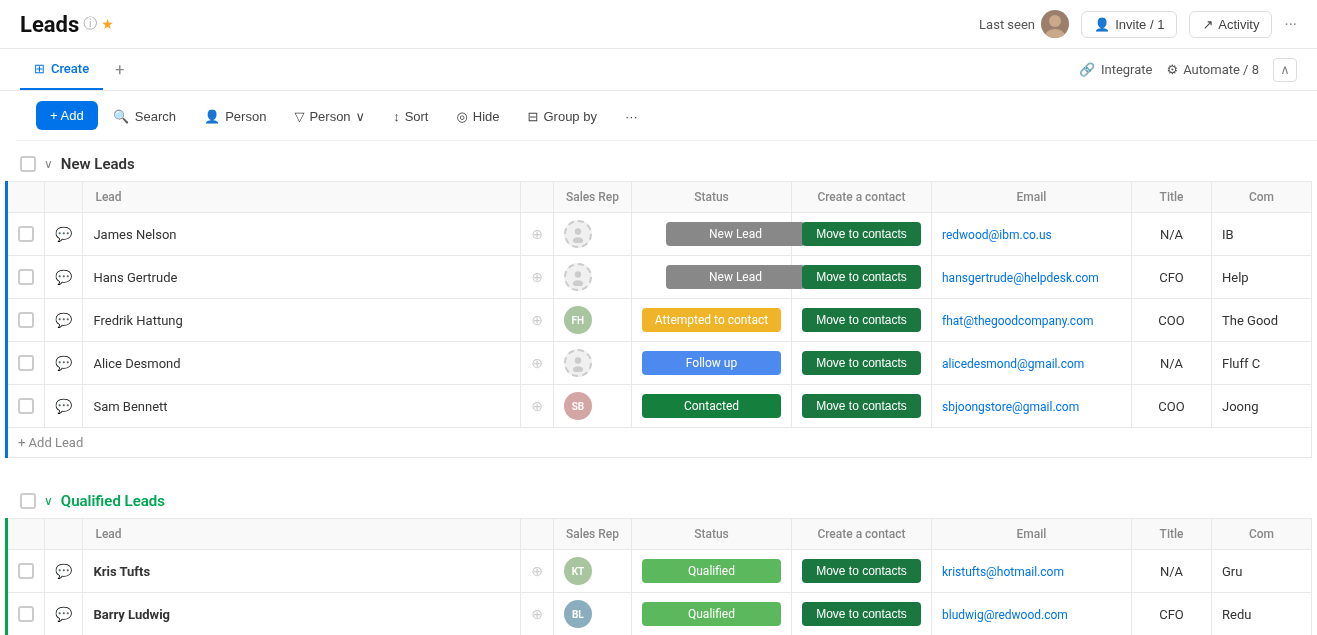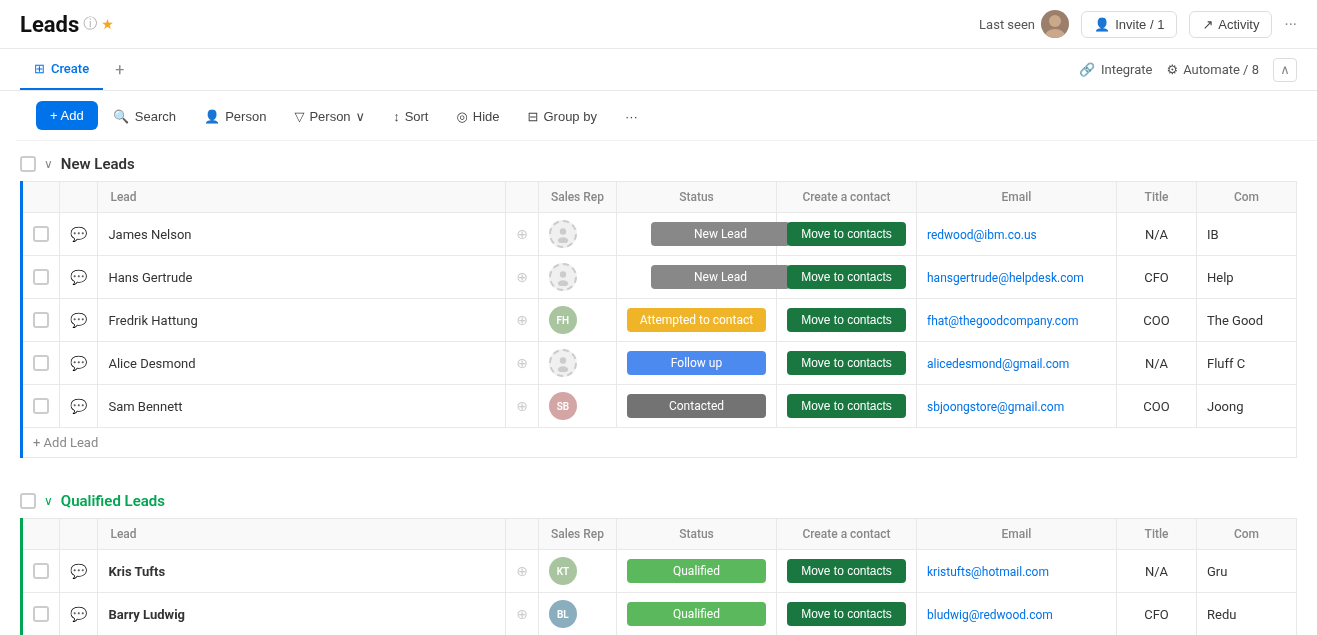--- a/index.html
+++ b/index.html
@@ -48,21 +48,21 @@
     .leads-table tbody td { padding: 7px 10px; border: 1px solid #e8e8e8; font-size: 13px; color: #333; vertical-align: middle; }
     
     .row-checkbox { width: 16px; height: 16px; border: 2px solid #ccc; border-radius: 3px; cursor: pointer; }
     .cell-icon-btn { color: #ccc; cursor: pointer; font-size: 14px; }
     .cell-avatar { width: 28px; height: 28px; border-radius: 50%; background: #c9b8a8; display: flex; align-items: center; justify-content: center; font-size: 10px; color: #fff; }
     
     .status-badge { display: inline-block; padding: 5px 10px; border-radius: 4px; font-size: 12px; color: #fff; text-align: center; width: 100%; }
     .status-new-lead { background: #888; margin-left: 24px; }
     .status-attempted { background: #f0b429; }
     .status-follow-up { background: #4d8af0; }
-    .status-contacted { background: #737373; }
+    .status-contacted { background: #15803d; }
     .status-qualified { background: #5cb85c; }
     
     .btn-move-contacts { background: #1a7740; color: #fff; border: none; border-radius: 4px; padding: 5px 10px; font-size: 12px; cursor: pointer; white-space: nowrap; width: 100%; }
     
     .email-link { color: #0073ea; text-decoration: none; font-size: 12px; }
     
     .cell-title { text-align: center; font-size: 13px; color: #555; }
     .cell-company { font-size: 13px; color: #555; }
     .add-lead-btn { color: #888; font-size: 13px; cursor: pointer; }
     
@@ -71,21 +71,21 @@
     
     .col-check { width: 30px; text-align: center; }
     .col-icon { width: 30px; text-align: center; }
     .col-avatar { width: 46px; text-align: center; }
     .col-status { width: 160px; }
     .col-contact { width: 140px; }
     .col-email { width: 200px; }
     .col-title { width: 80px; }
     .col-company { width: 100px; }
     
-    .table-wrapper { overflow-x: auto; padding: 0 20px; }
+    .table-wrapper { overflow-x: auto; padding: 0 5px; }
   </style>
 </head>
 <body>
 
 <div class="top-header">
   <div class="top-header-left">
     <span class="page-title">Leads</span>
     <span class="header-icon">ⓘ</span>
     <span class="star-icon">★</span>
   </div>

